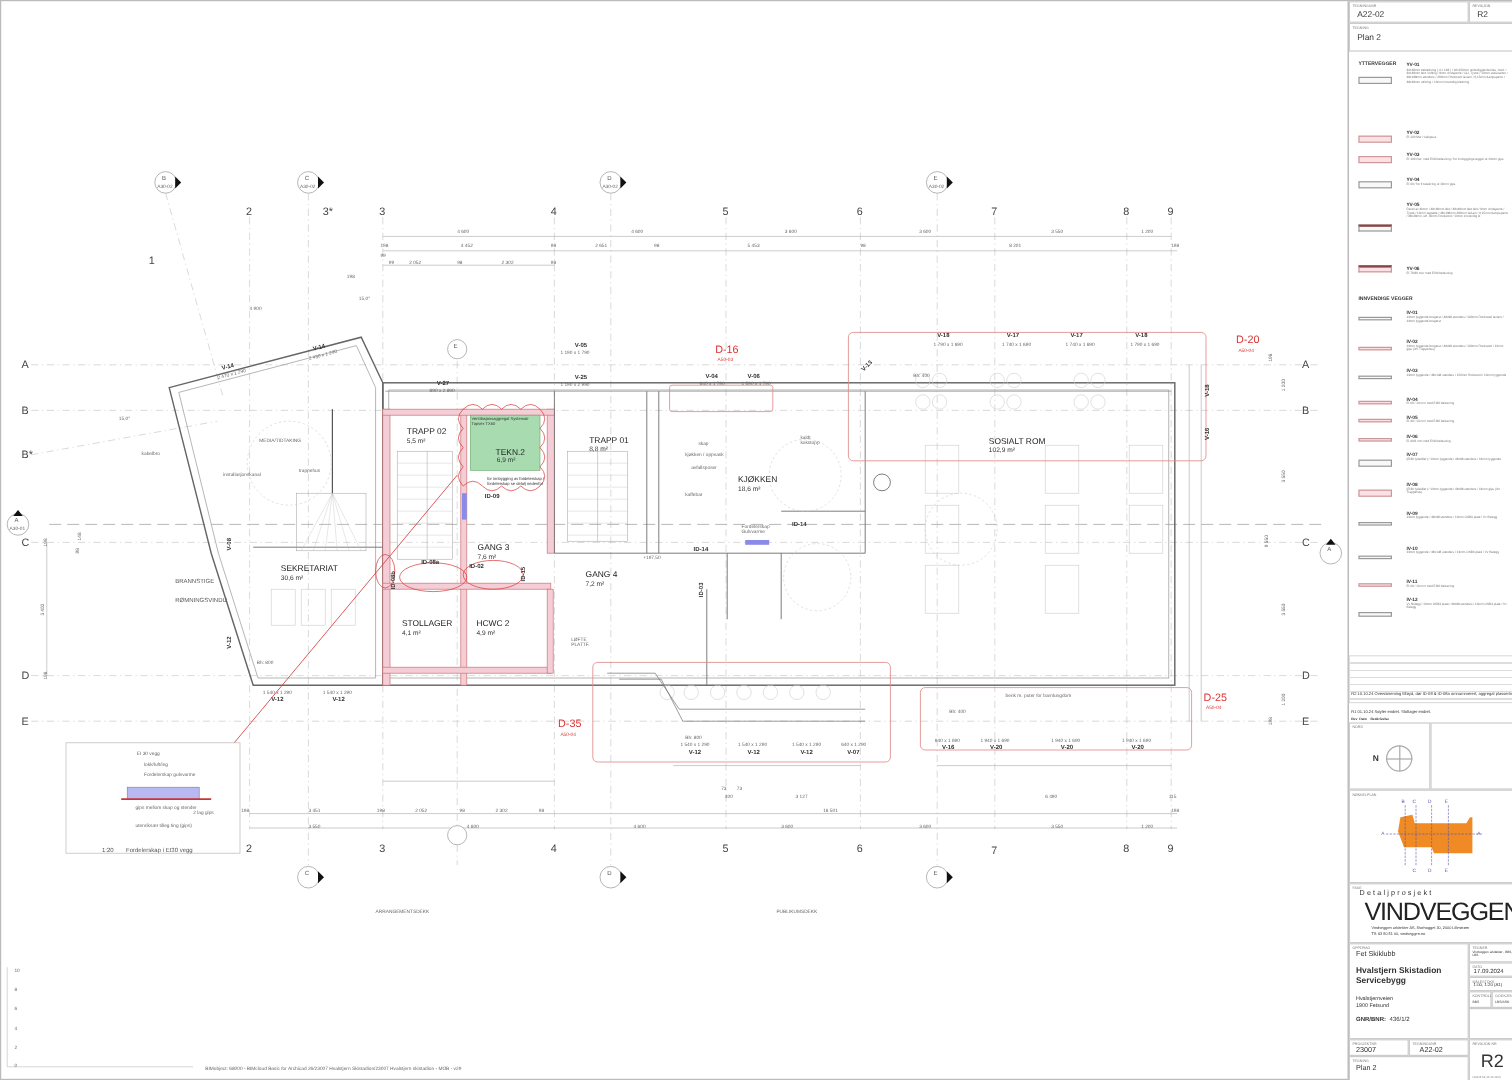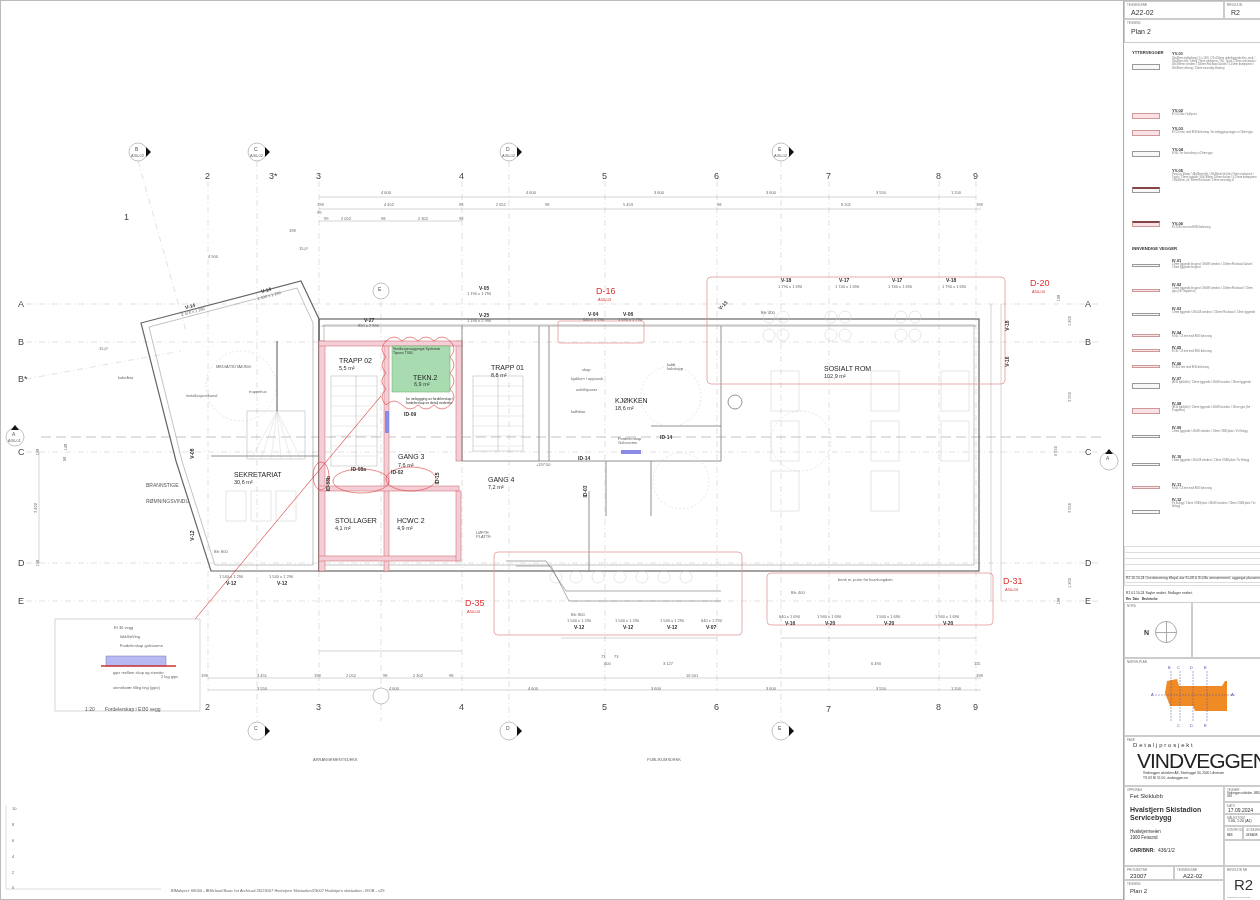--- a/index.html
+++ b/index.html
@@ -451,21 +451,21 @@
 <div class="t b" style="left:577px;top:455px;font-size:5px">ID-14</div>
 <div class="t b" style="left:659px;top:434px;font-size:5px">ID-14</div>
 <div class="t b" style="left:578px;top:488px;font-size:5px;transform:rotate(-90deg)">ID-03</div>
 
 <div class="t red" style="left:595px;top:286px;font-size:9px">D-16</div>
 <div class="t xs red" style="left:597px;top:297px">A50-03</div>
 <div class="t red" style="left:1029px;top:278px;font-size:9px">D-20</div>
 <div class="t xs red" style="left:1031px;top:289px">A50-04</div>
 <div class="t red" style="left:464px;top:598px;font-size:9px">D-35</div>
 <div class="t xs red" style="left:466px;top:609px">A50-04</div>
-<div class="t red" style="left:1002px;top:576px;font-size:9px">D-31</div>
+<div class="t red" style="left:1002px;top:576px;font-size:9px">D-25</div>
 <div class="t xs red" style="left:1004px;top:587px">A50-04</div>
 
 <div class="t xs" style="left:113px;top:625px">EI 30 vegg</div>
 <div class="t xs" style="left:119px;top:634px">lokk/luft/ing</div>
 <div class="t xs" style="left:119px;top:643px">Fordelerskap gulvvarme</div>
 <div class="t xs" style="left:112px;top:670px">gips mellom skap og stender</div>
 <div class="t xs" style="left:112px;top:685px">utenriksær tilleg ting (gips)</div>
 <div class="t xs" style="left:160px;top:674px">2 lag gips</div>
 <div class="t sm" style="left:84px;top:706px">1:20</div>
 <div class="t sm" style="left:104px;top:706px">Fordelerskap i EI30 vegg</div>

